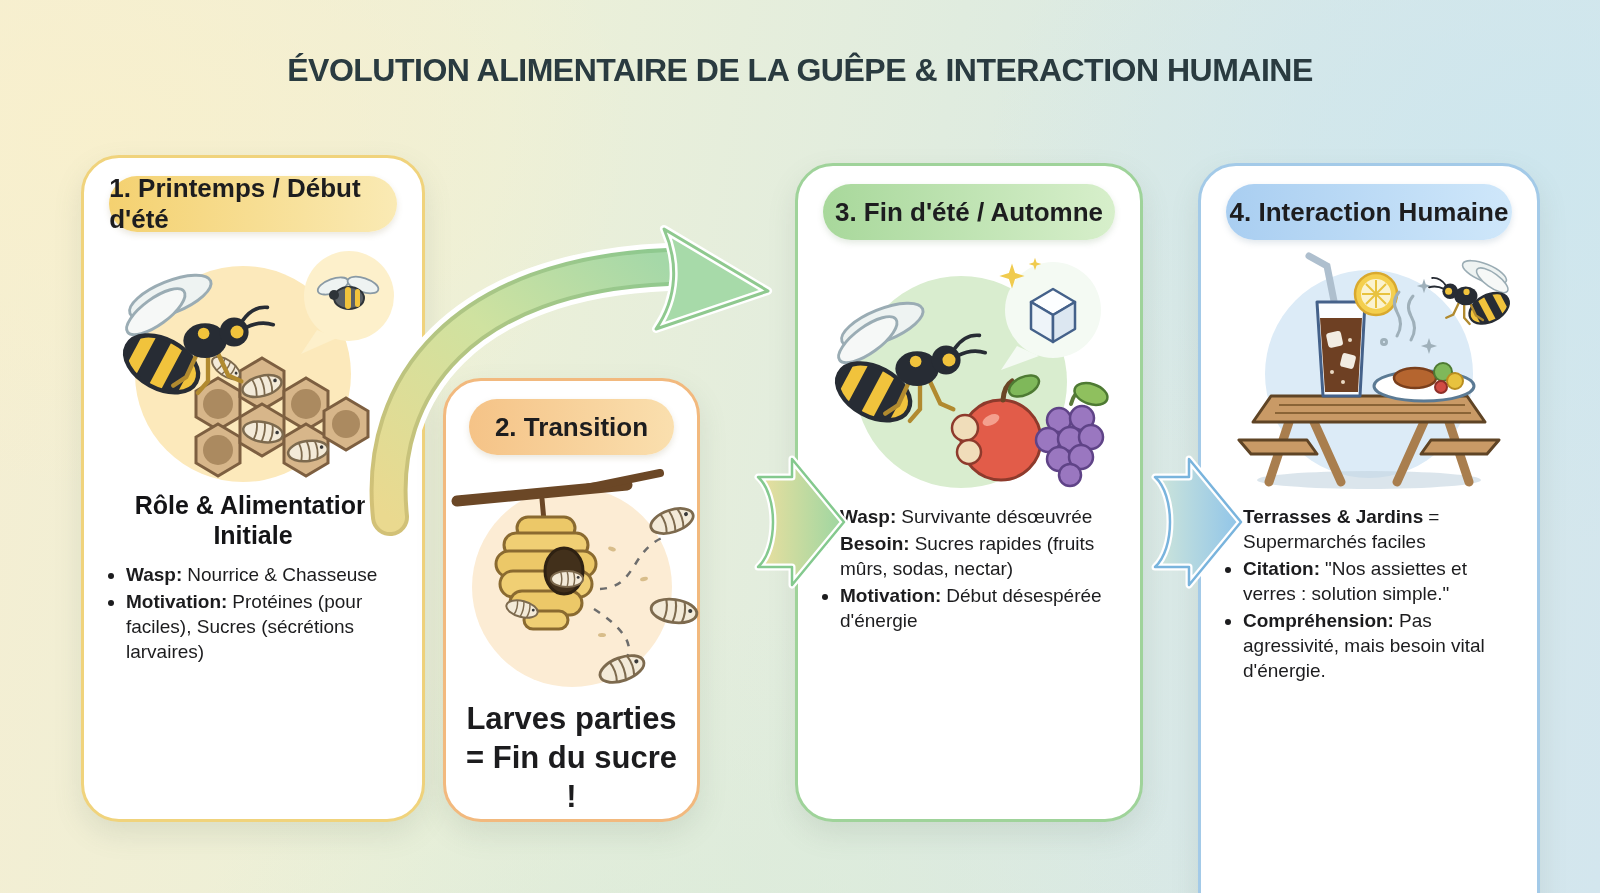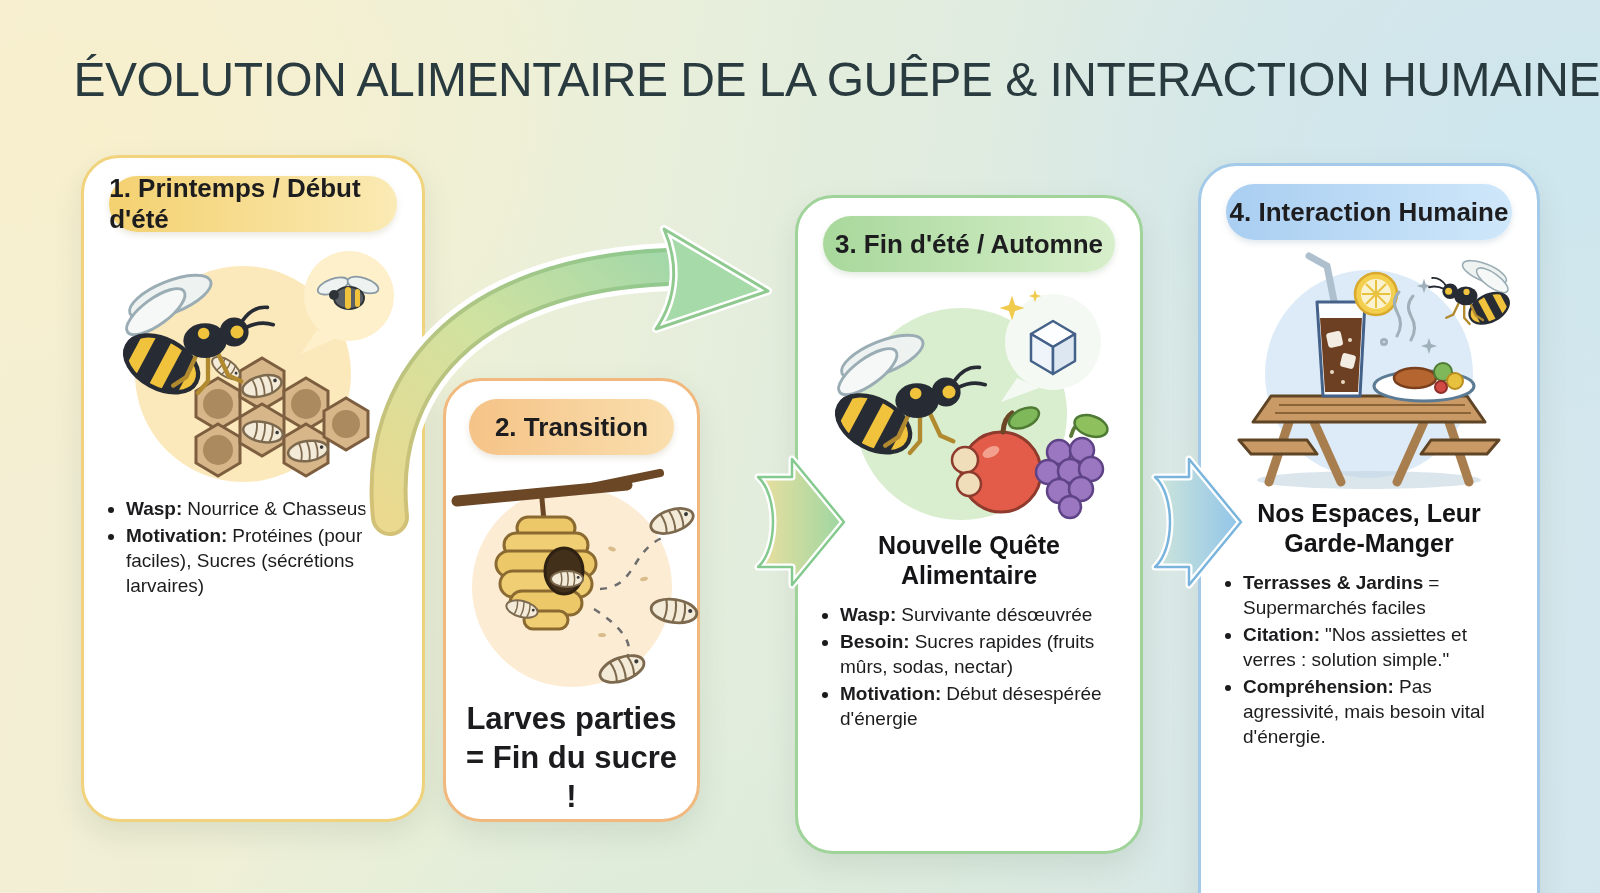--- a/index.html
+++ b/index.html
@@ -4,28 +4,28 @@
 <style>
   html,body{margin:0;padding:0;}
   body{font-family:"Liberation Sans",sans-serif;color:#1c1c1e;}
   .stage{position:relative;width:1600px;height:893px;overflow:hidden;
     background:
       radial-gradient(900px 600px at 6% 15%, rgba(248,240,205,.95), rgba(248,240,205,0) 60%),
       radial-gradient(1000px 700px at 96% 18%, rgba(205,230,238,.9), rgba(205,230,238,0) 55%),
       radial-gradient(900px 700px at 45% 115%, rgba(219,235,217,.9), rgba(219,235,217,0) 60%),
       linear-gradient(100deg,#f5eed2 0%,#ecf0d8 30%,#e0ecdf 55%,#d8e8e7 75%,#d3e6ee 100%);
   }
-  .title{position:absolute;top:52px;left:0;width:100%;text-align:right;
-    font-size:48px;font-weight:400;letter-spacing:-.5px;color:#2a3b40;}
+  .title{position:absolute;top:52px;left:0;width:100%;text-align:center;
+    font-size:32px;font-weight:700;letter-spacing:-.5px;color:#2a3b40;}
   .card{position:absolute;background:#ffffff;border-radius:38px;
     box-shadow:0 12px 28px rgba(110,130,110,.16);z-index:2;
     display:flex;flex-direction:column;align-items:center;box-sizing:border-box;padding:18px 16px;}
   .card.c1{left:57px;top:155px;width:344px;height:667px;border:3px solid #f0d37c;margin-left:24px;}
   .card.c2{left:443px;top:378px;width:257px;height:444px;border:3px solid #f2b97e;}
-  .card.c3{left:795px;top:163px;width:348px;height:659px;border:3px solid #9fd39a;margin-top:32px;}
+  .card.c3{left:795px;top:163px;width:348px;height:659px;border:3px solid #9fd39a;}
   .card.c4{left:1198px;top:163px;width:342px;height:833px;border:3px solid #a3cae8;}
   .badge{width:94%;height:56px;border-radius:999px;display:flex;align-items:center;justify-content:center;
     font-size:26px;font-weight:700;color:#1d1d1f;box-shadow:0 3px 6px rgba(140,120,70,.18);flex:0 0 auto;}
   .c1 .badge{background:linear-gradient(90deg,#f4d170,#faeab4);}
   .c2 .badge{background:linear-gradient(90deg,#f5c387,#fadfae);}
   .c3 .badge{background:linear-gradient(90deg,#a8d89b,#d7efcb);box-shadow:0 3px 6px rgba(100,140,90,.18);}
   .c4 .badge{background:linear-gradient(90deg,#a9cef1,#cfe7fa);box-shadow:0 3px 6px rgba(90,120,150,.18);}
   .illu{flex:0 0 auto;margin-top:4px;}
   .card-heading{font-size:25px;font-weight:700;text-align:center;line-height:1.2;margin:4px 8px 2px;color:#141416;}
   ul.bullets{margin:10px 0 0;padding:0 4px 0 26px;list-style:disc;font-size:19px;line-height:1.32;align-self:stretch;}
@@ -129,20 +129,21 @@
         </g>
       </g>
       <g>
         <use href="#grubdef" transform="translate(159,150) rotate(-15)"></use>
         <use href="#grubdef" transform="translate(160,196) rotate(10)"></use>
         <use href="#grubdef" transform="translate(205,215) rotate(-8)"></use>
         <use href="#grubdef" transform="translate(123,132) rotate(35) scale(0.8)"></use>
       </g>
       <use href="#waspdef" transform="translate(18,38) scale(1.45)"></use>
     </svg>
+    <div class="card-heading">Rôle &amp; Alimentation Initiale</div>
     <ul class="bullets">
       <li><span class="b">Wasp:</span><span>Nourrice &amp; Chasseuse</span></li>
       <li><span class="b">Motivation:</span><span>Protéines (pour faciles), Sucres (sécrétions larvaires)</span></li>
     </ul>
   </div>
 
   <div class="card c2">
     <div class="badge">2. Transition</div>
     <svg class="illu" width="300" height="235" viewBox="0 0 300 235">
       <circle cx="150" cy="128" r="100" fill="#fcecd4"></circle>
@@ -207,21 +208,20 @@
             <circle cx="263" cy="174" r="12"></circle>
           <circle cx="229" cy="196" r="12"></circle>
             <circle cx="251" cy="195" r="12"></circle>
             <circle cx="272" cy="193" r="12"></circle>
           <circle cx="240" cy="215" r="12"></circle>
             <circle cx="262" cy="213" r="12"></circle>
           <circle cx="251" cy="231" r="11"></circle>
         </g>
       </g>
     </svg>
-    <div class="card-heading">Nouvelle Quête Alimentaire</div>
     <ul class="bullets">
       <li><span class="b">Wasp:</span><span>Survivante désœuvrée</span></li>
       <li><span class="b">Besoin:</span><span>Sucres rapides (fruits mûrs, sodas, nectar)</span></li>
       <li><span class="b">Motivation:</span><span>Début désespérée d'énergie</span></li>
     </ul>
   </div>
 
   <div class="card c4">
     <div class="badge">4. Interaction Humaine</div>
     <svg class="illu" width="300" height="250" viewBox="0 0 300 250">
@@ -258,21 +258,20 @@
       </g>
       <g stroke="#9fb0ba" stroke-width="3" fill="none" stroke-linecap="round">
         <path d="M178,92 q7,-12 0,-24 q-6,-11 2,-20"></path>
         <path d="M192,96 q7,-12 0,-24 q-6,-11 2,-20"></path>
         <circle cx="165" cy="98" r="2.5"></circle>
       </g>
       <use href="#stardef" transform="translate(205,42) scale(0.8)" fill="#9fb0ba"></use>
       <use href="#stardef" transform="translate(210,102) scale(0.9)" fill="#9fb0ba"></use>
       <use href="#waspdef" transform="translate(292,16) scale(-0.78,0.78)"></use>
     </svg>
-    <div class="card-heading">Nos Espaces, Leur Garde-Manger</div>
     <ul class="bullets">
       <li><span class="b">Terrasses &amp; Jardins</span><span>= Supermarchés faciles</span></li>
       <li><span class="b">Citation:</span><span>"Nos assiettes et verres : solution simple."</span></li>
       <li><span class="b">Compréhension:</span><span>Pas agressivité, mais besoin vital d'énergie.</span></li>
     </ul>
   </div>
 
   <svg id="arrow-curved" class="arrow" width="430" height="350" viewBox="0 0 430 350">
     <path d="M40,312 C26,180 115,70 318,62" fill="none" stroke="#ffffff" stroke-width="48" stroke-linecap="round"></path>
     <path d="M40,312 C26,180 115,70 318,62" fill="none" stroke="url(#gradCurveLine)" stroke-width="38" stroke-linecap="round"></path>

